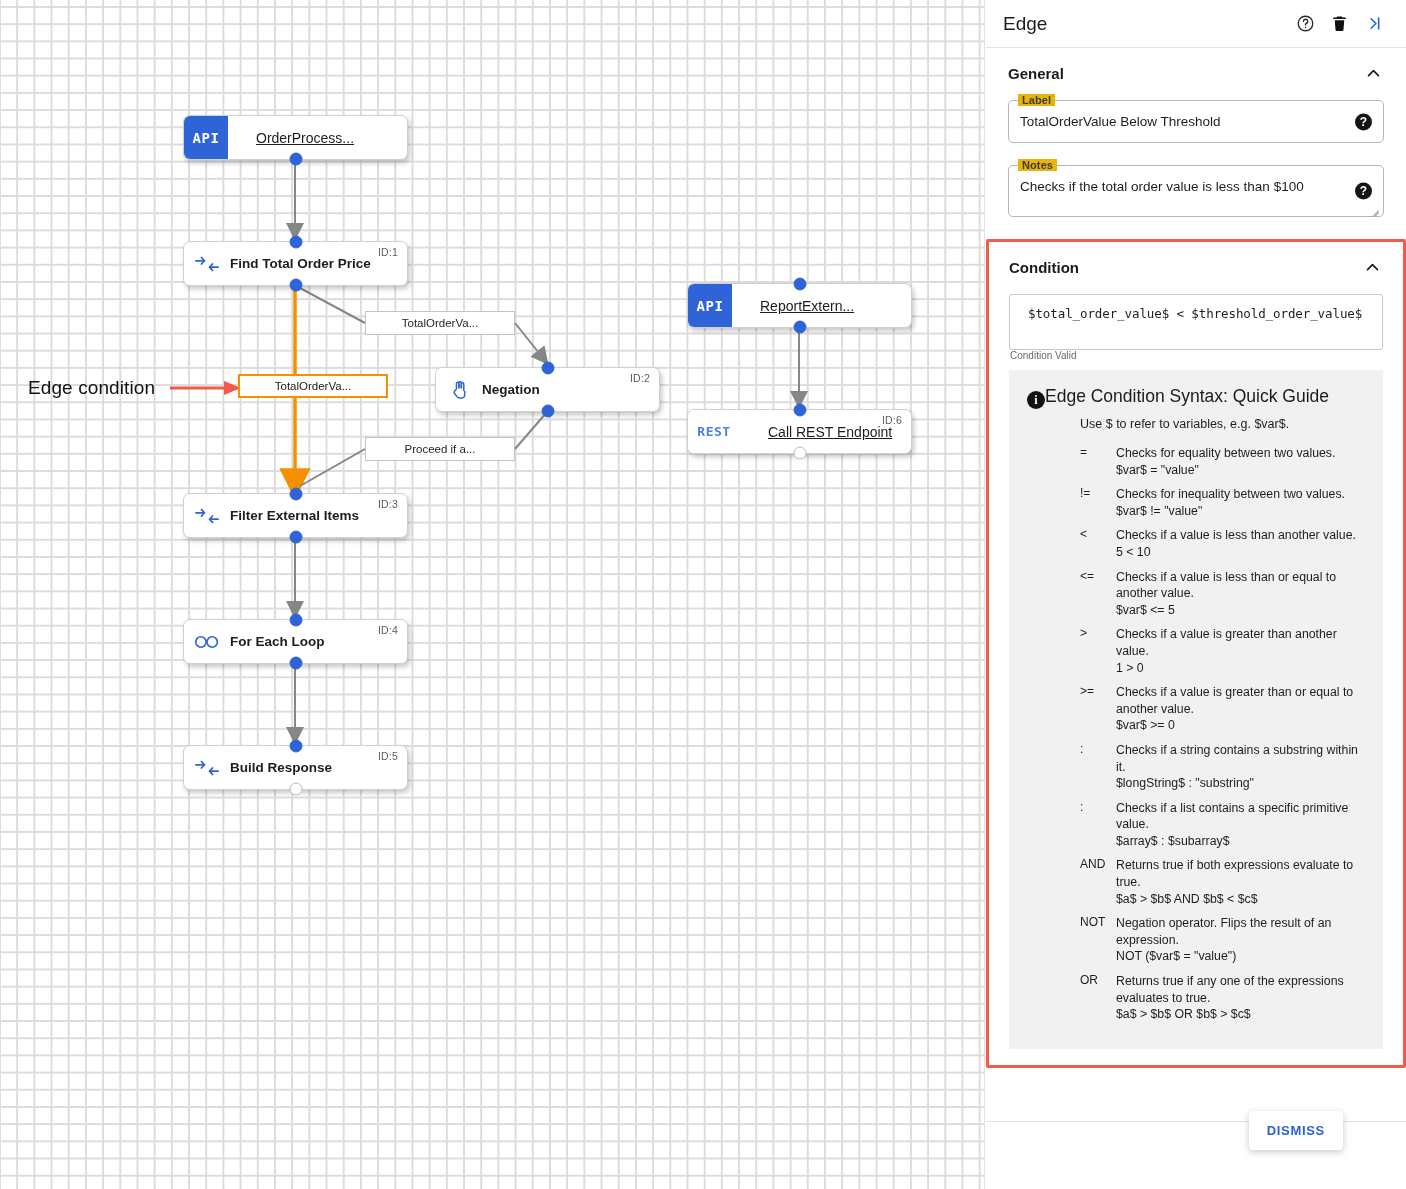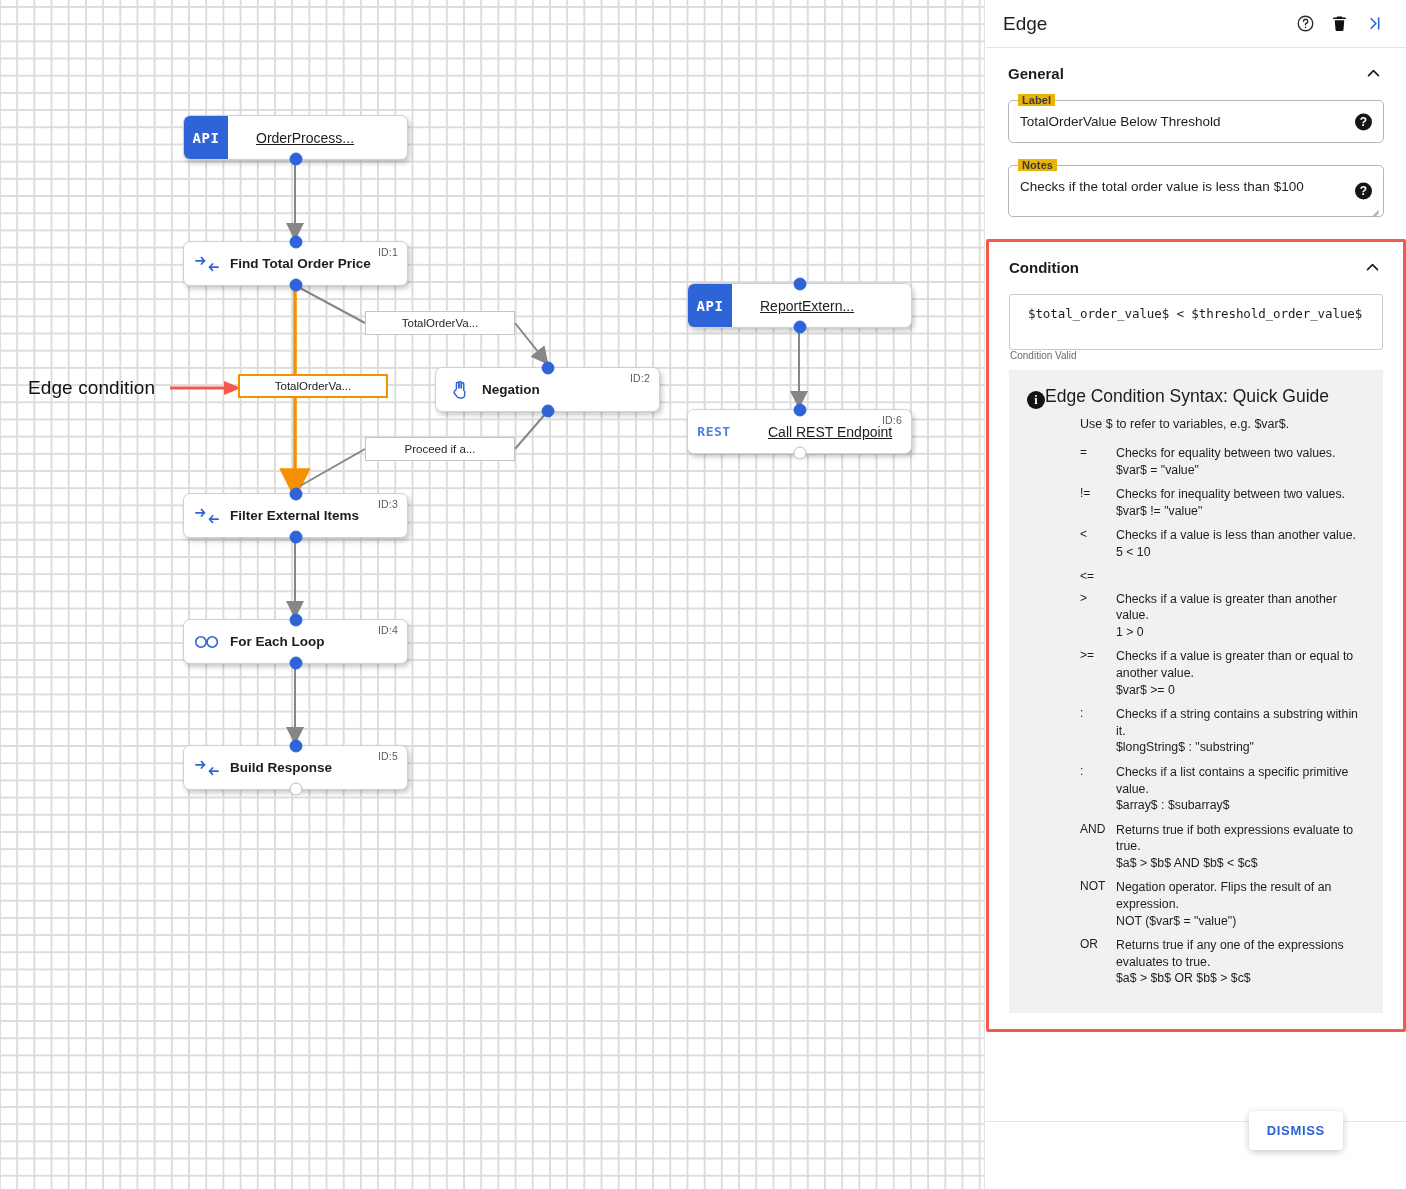--- a/index.html
+++ b/index.html
@@ -428,20 +428,24 @@
             </div>
             <div class="op-row">
               <div class="op-sym">&lt;</div>
               <div>
                 <div class="op-desc">Checks if a value is less than another value.</div>
                 <div class="op-ex">5 &lt; 10</div>
               </div>
             </div>
             <div class="op-row">
               <div class="op-sym">&lt;=</div>
+              <div>
+                <div class="op-desc">Checks if a value is less than or equal to another value.</div>
+                <div class="op-ex">$var$ &lt;= 5</div>
+              </div>
             </div>
             <div class="op-row">
               <div class="op-sym">&gt;</div>
               <div>
                 <div class="op-desc">Checks if a value is greater than another value.</div>
                 <div class="op-ex">1 &gt; 0</div>
               </div>
             </div>
             <div class="op-row">
               <div class="op-sym">&gt;=</div>

